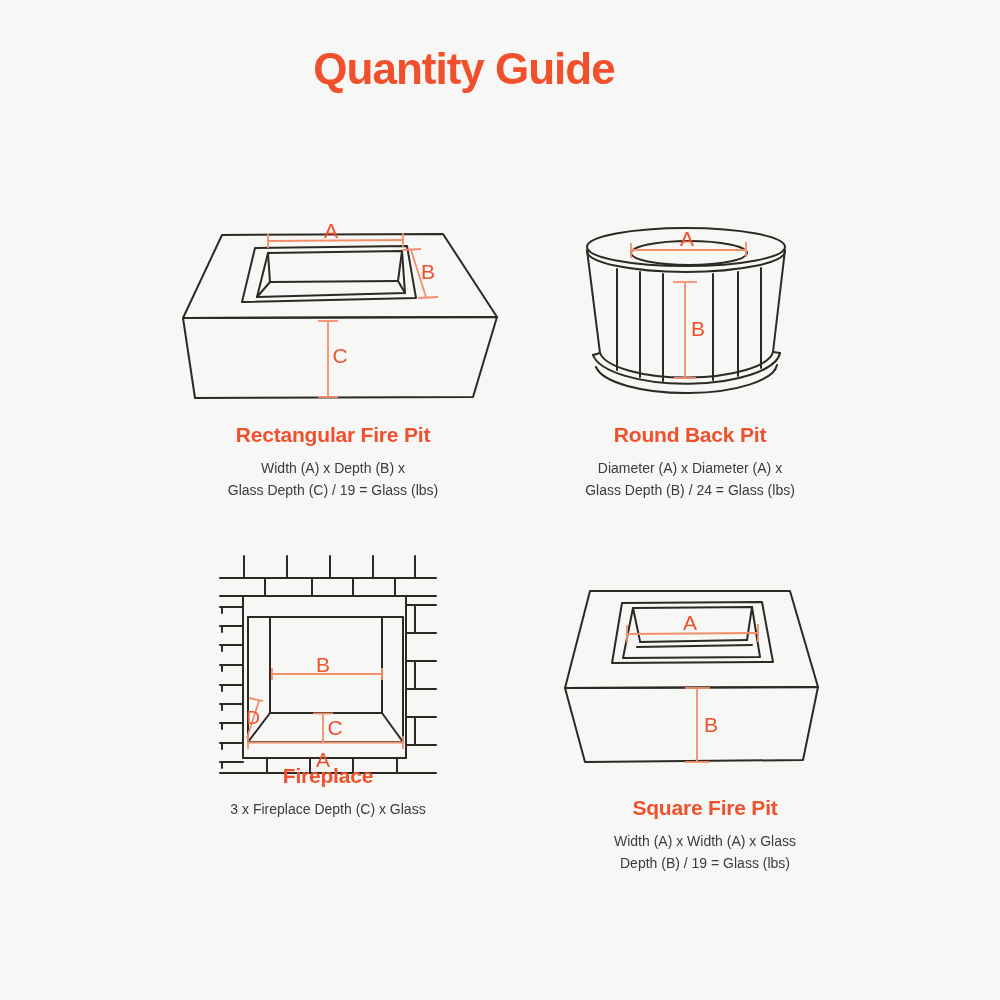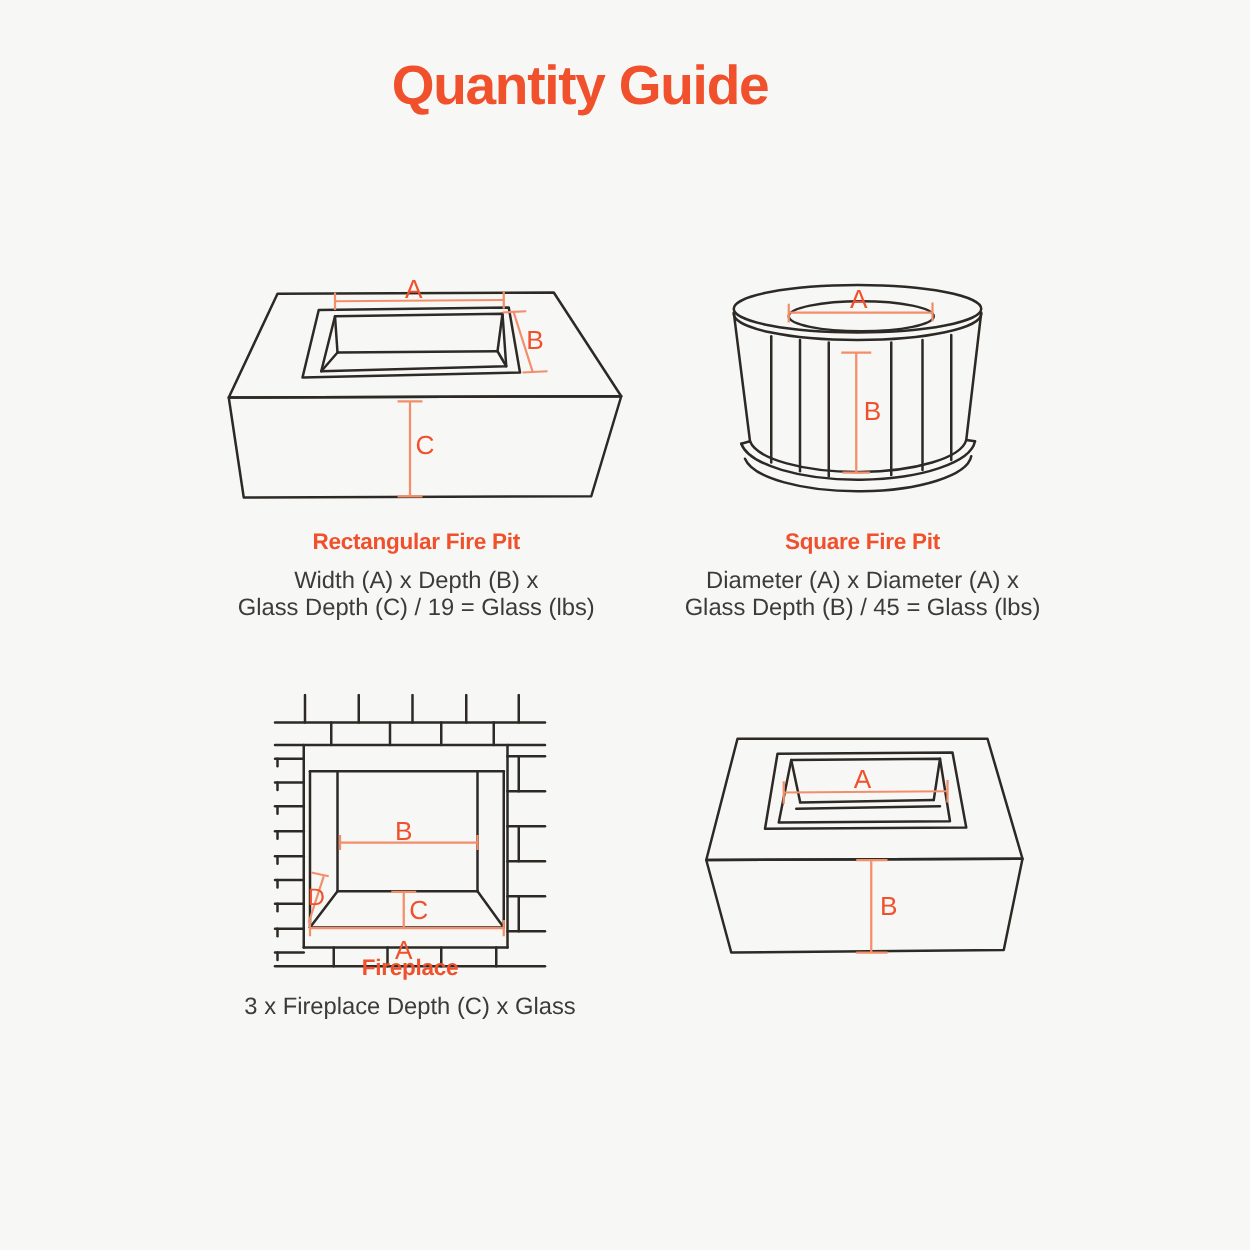--- a/index.html
+++ b/index.html
@@ -21,25 +21,25 @@
   .page-title{
     position:absolute;top:44px;left:0;width:928px;
     text-align:center;margin:0;
     font-size:44px;font-weight:bold;letter-spacing:-1px;
     color:var(--accent);
   }
   .fig-svg{position:absolute;display:block}
   .caption{position:absolute;width:300px;text-align:center}
   .caption h3{
     margin:0 0 10px 0;
-    font-size:18px;font-weight:bold;color:var(--accent);
+    font-size:21px;font-weight:bold;color:var(--accent);
     letter-spacing:-0.2px;
   }
   .fline{
-    font-size:19px;line-height:22px;color:var(--text);
+    font-size:14px;line-height:22px;color:var(--text);
   }
   
   .dk{stroke:var(--line);stroke-width:2;fill:none;stroke-linejoin:round;stroke-linecap:round}
   .dm{stroke:var(--dim);stroke-width:1.8;fill:none;stroke-linecap:butt}
   .lbl{fill:var(--accent);font-size:21px;font-weight:normal;text-anchor:middle}
   .lbl-sm{fill:var(--accent);font-size:19px;font-weight:normal;text-anchor:middle}
 </style>
 </head>
 <body>
 
@@ -212,24 +212,29 @@
     <text class="lbl" x="161" y="157">B</text>
   </svg>
 
   <div class="caption" style="left:183px;top:423px">
     <h3>Rectangular Fire Pit</h3>
     <div class="fline">Width (A) x Depth (B) x</div>
     <div class="fline">Glass Depth (C) / 19 = Glass (lbs)</div>
   </div>
 
   <div class="caption" style="left:540px;top:423px">
-    <h3>Square Fire Pit</h3>
+    <h3>Round Back Pit</h3>
     <div class="fline">Diameter (A) x Diameter (A) x</div>
-    <div class="fline">Glass Depth (B) / 45 = Glass (lbs)</div>
+    <div class="fline">Glass Depth (B) / 24 = Glass (lbs)</div>
   </div>
 
   <div class="caption" style="left:178px;top:764px">
     <h3>Fireplace</h3>
     <div class="fline">3 x Fireplace Depth (C) x Glass</div>
   </div>
 
+  <div class="caption" style="left:555px;top:796px">
+    <h3>Square Fire Pit</h3>
+    <div class="fline">Width (A) x Width (A) x Glass</div>
+    <div class="fline">Depth (B) / 19 = Glass (lbs)</div>
+  </div>
 
 </div>
 
 </body></html>

